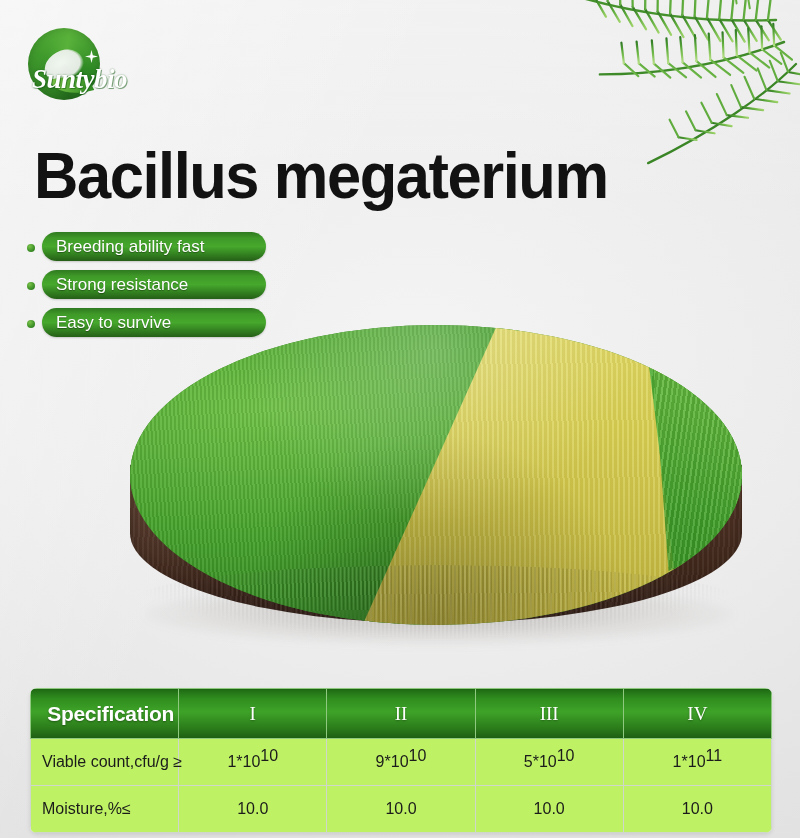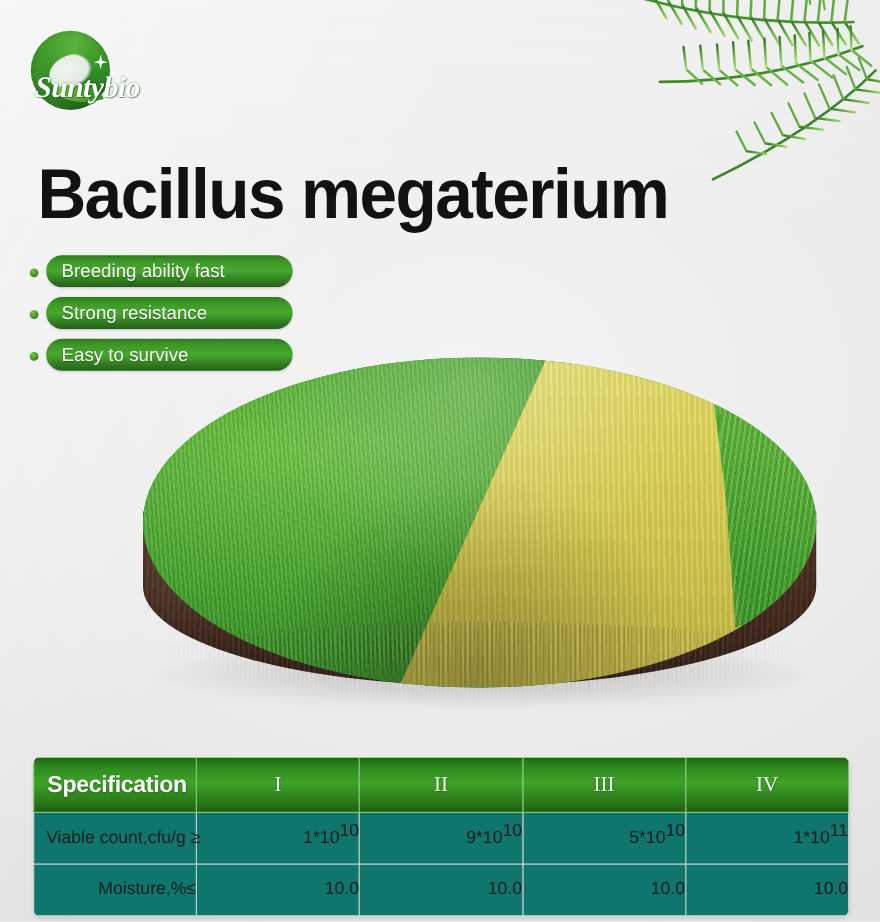--- a/index.html
+++ b/index.html
@@ -284,39 +284,38 @@
     height: 46px;
     vertical-align: middle;
   }
   .spec-table thead th {
     background: linear-gradient(180deg, #1f6b14 0%, #2f8c1e 18%, #3ea328 45%, #2c7d1b 78%, #1d5d11 100%);
     color: #ffffff;
     border-color: #8fc97f;
     height: 49px;
   }
   .th-spec {
-    text-align: left;
+    text-align: center;
     padding-left: 12px !important;
     font-size: 21px;
     font-weight: bold;
     letter-spacing: -0.3px;
     text-shadow: 0 1px 2px rgba(0,0,0,0.35);
   }
   .th-num {
     text-align: center;
     font-family: "Liberation Serif", serif;
     font-weight: normal;
     font-size: 19px;
     text-shadow: 0 1px 2px rgba(0,0,0,0.3);
   }
   .spec-table td {
-    background: #0f766e;
+    background: #bef264;
     color: #1b1b1b;
     font-size: 16px;
-    text-align: right;
   }
   .td-label {
     text-align: left;
     padding-left: 11px !important;
     font-size: 15.5px;
     white-space: nowrap;
   }
   .td-val {
     text-align: center;
     font-size: 17px;

